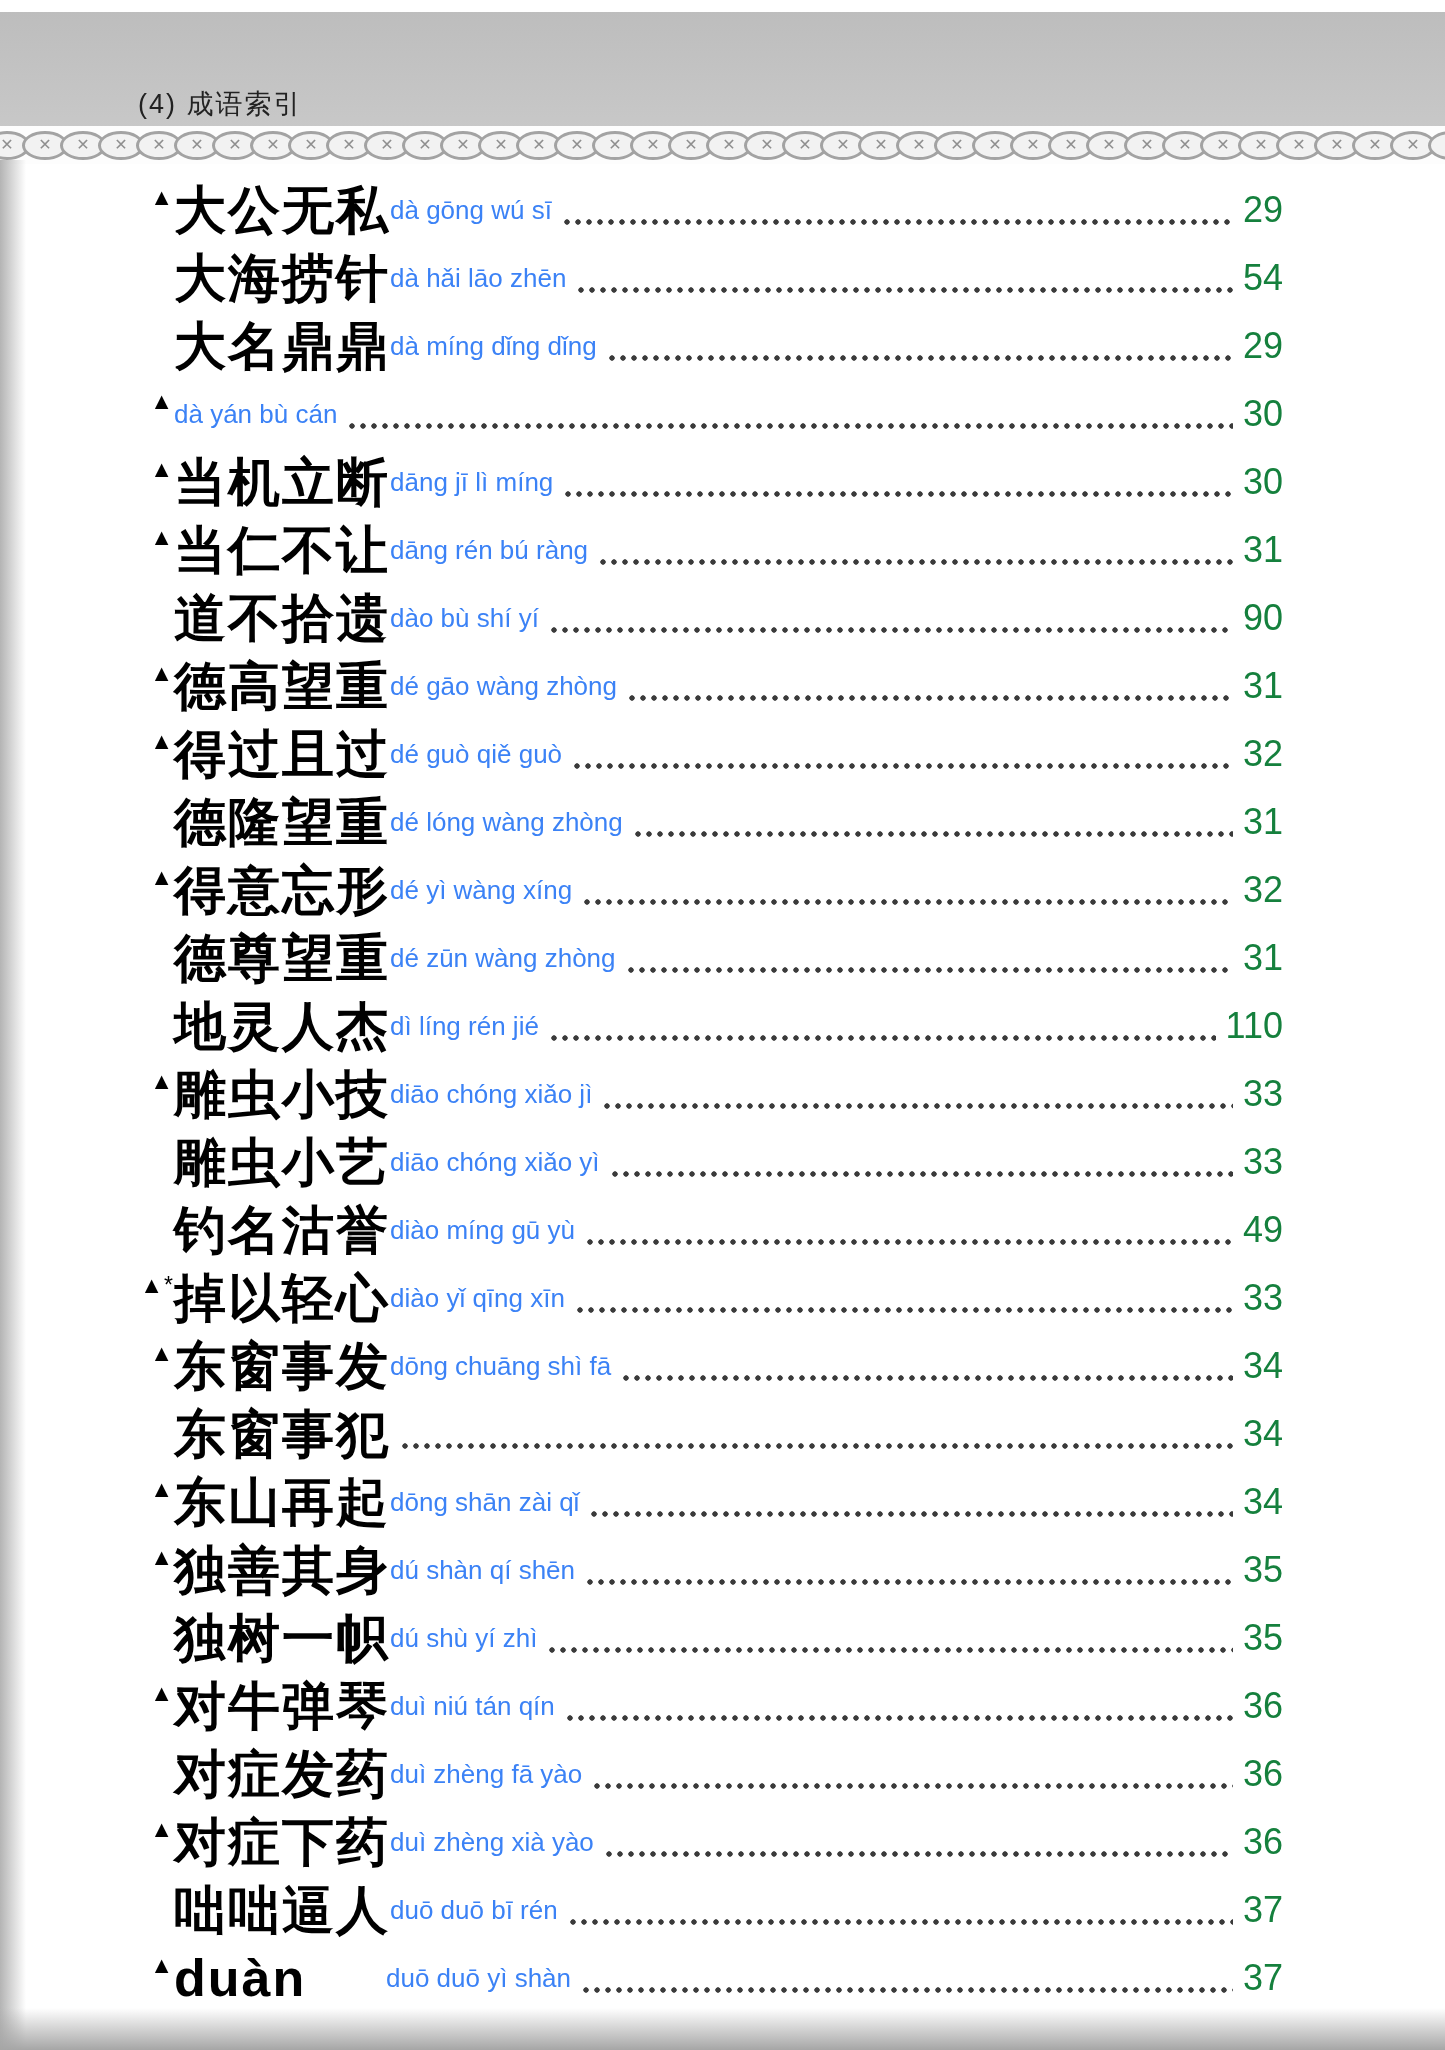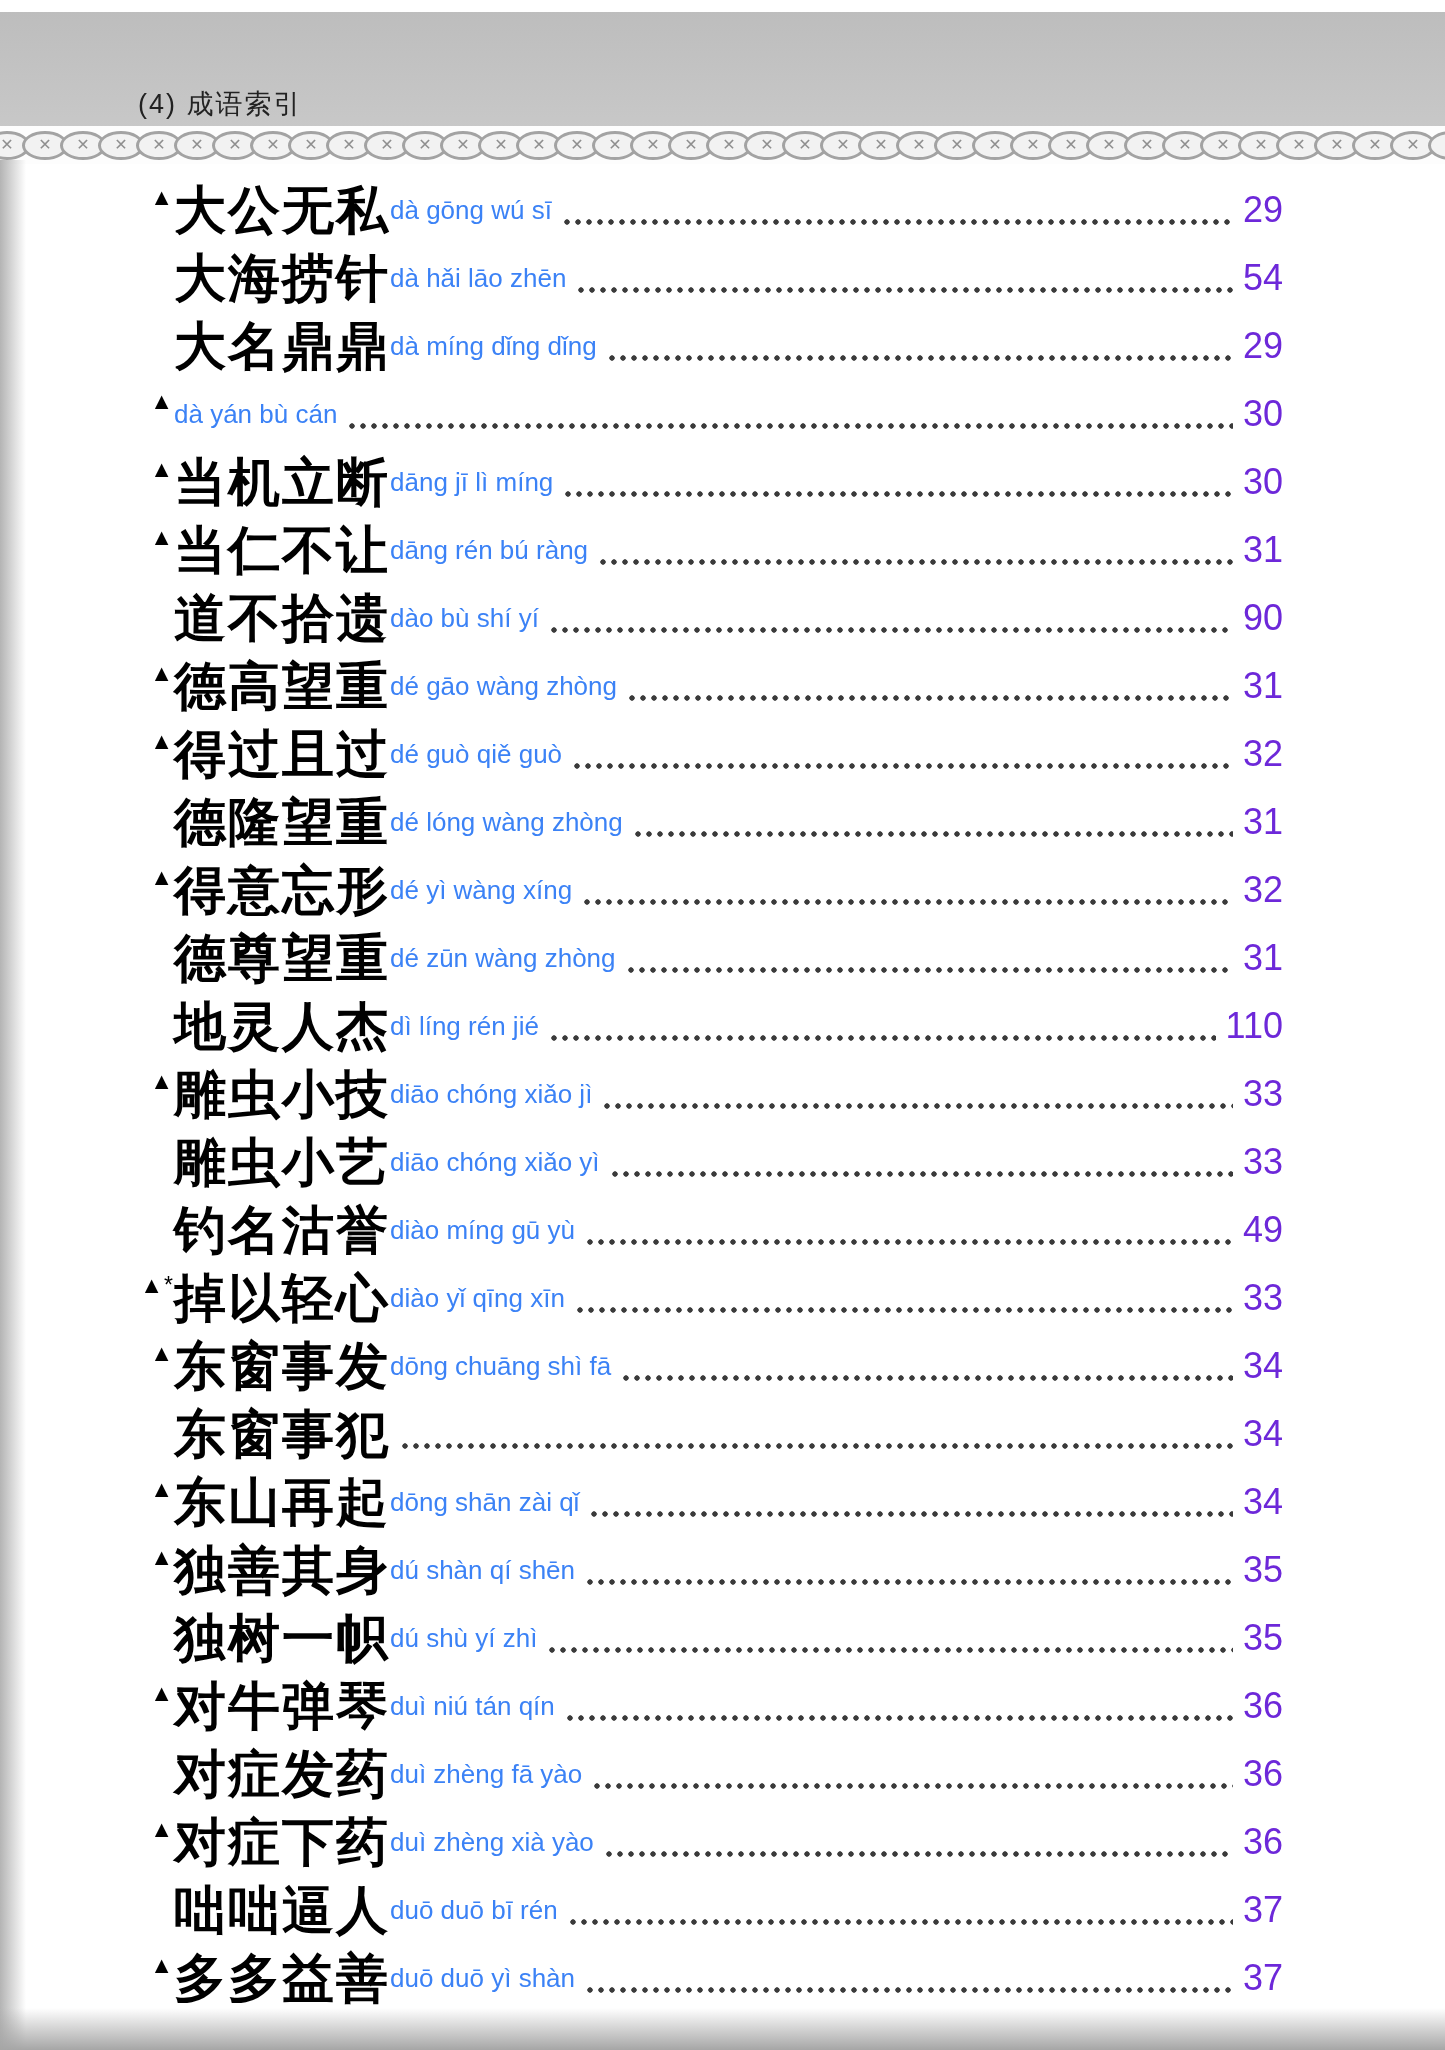--- a/index.html
+++ b/index.html
@@ -88,21 +88,21 @@
     transform: translateY(12px);
     margin: 0 10px 0 12px;
     background-image: radial-gradient(circle at 3px 3px, #3a3a3a 2.4px, rgba(0,0,0,0) 3px);
     background-size: 11px 6px;
     background-repeat: repeat-x;
     background-position: left center;
   }
   .page-num {
     flex: 0 0 auto;
     font-size: 36px;
-    color: #6d28d9;
+    color: #15803d;
   }
 </style>
 </head>
 <body>
 
 <div class="header-band">
   <div class="page-title">(4) 成语索引</div>
 </div>
 
 <div class="chain-border">
@@ -326,18 +326,18 @@
     </div>
     <div class="row">
       <span class="marker"></span>
       <span class="idiom">咄咄逼人</span>
       <span class="pinyin">duō duō bī rén</span>
       <span class="leader"></span>
       <span class="page-num">37</span>
     </div>
     <div class="row">
       <span class="marker">▲</span>
-      <span class="idiom">多多益善</span>
+      <span class="idiom">duàn</span>
       <span class="pinyin">duō duō yì shàn</span>
       <span class="leader"></span>
       <span class="page-num">37</span>
     </div>
   </div>
 
 </body></html>

